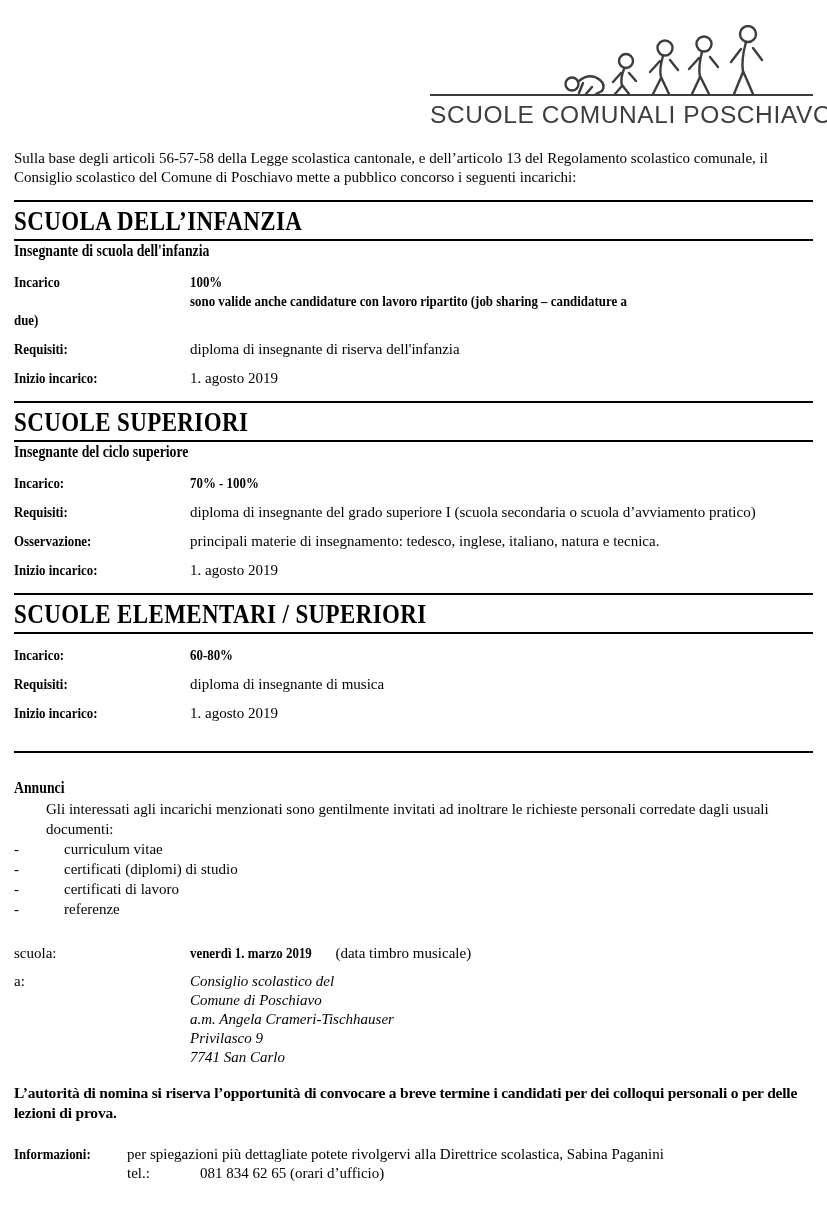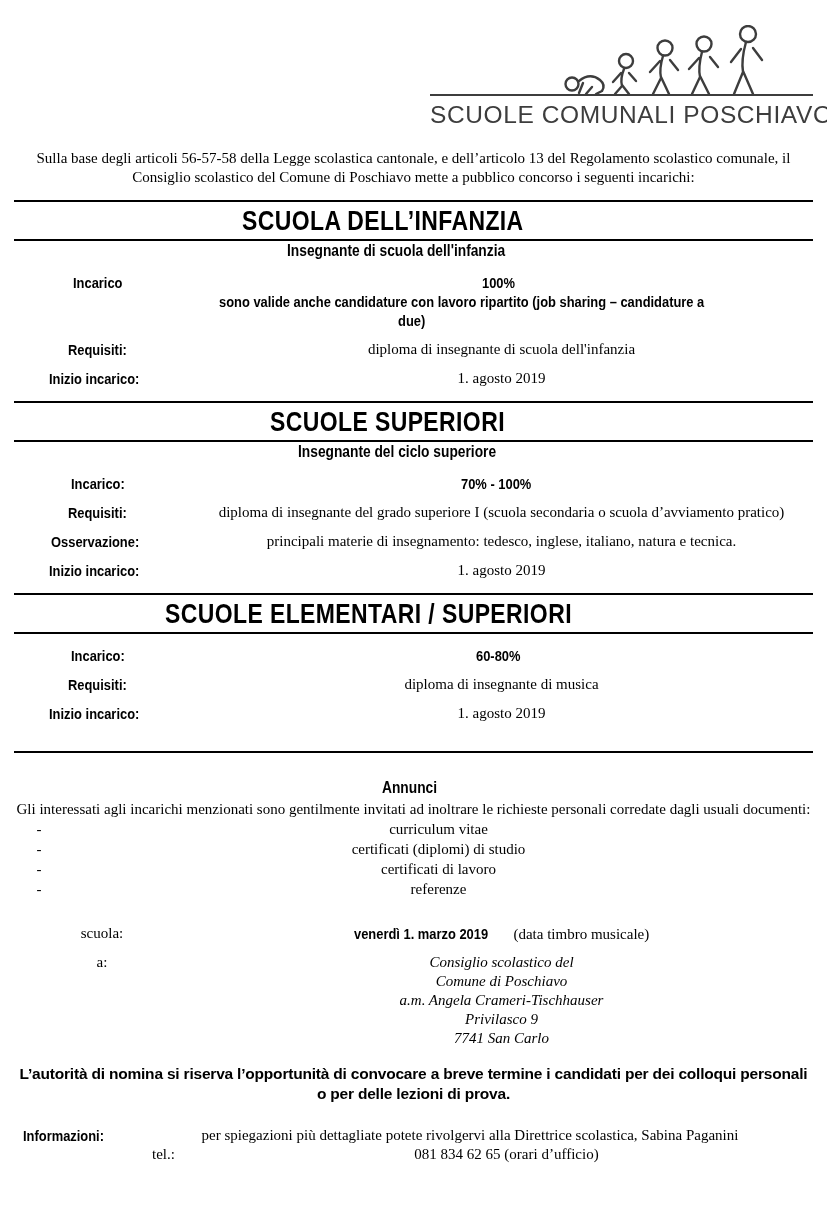--- a/index.html
+++ b/index.html
@@ -3,55 +3,55 @@
 <meta charset="utf-8">
 <style>
   * { box-sizing: border-box; margin: 0; padding: 0; }
   html, body { background: #fff; }
   body {
     width: 827px; height: 1216px;
     font-family: "Liberation Serif", serif;
     font-size: 15px; line-height: 19px; color: #000;
     overflow: hidden;
   }
-  .page { width: 827px; height: 1216px; padding: 25px 14px 0 14px; overflow: hidden; text-align: center; }
+  .page { width: 827px; height: 1216px; padding: 25px 14px 0 14px; overflow: hidden; }
 
   
   .logo-row { display: flex; justify-content: flex-end; height: 103px; }
   .logo { width: 383px; color: #3d3d3d; }
   .logo svg { display: block; }
   .logo-text {
     font-family: "Liberation Sans", sans-serif;
     font-size: 24.5px; line-height: 26px; letter-spacing: 0.6px;
     color: #3d3d3d; white-space: nowrap; margin-top: 1px;
   }
 
   
   .intro { margin-top: 21px; width: 799px; }
   .rule { border-top: 2px solid #000; height: 0; }
-  .fat { font-family: Liberation Sans, sans-serif; font-weight: bold; }
+  .fat { font-family: Liberation Serif, serif; font-weight: bold; }
   .cx { display: inline-block; transform: scaleX(0.86); transform-origin: 0 50%; white-space: nowrap; }
 
   .section { margin-top: 13px; }
   .sec-title { font-size: 28px; line-height: 35px; letter-spacing: 0.5px; margin: 1px 0 1px 0; white-space: nowrap; }
   .sec-title .cx { transform: scaleX(0.82); }
   .sec-sub { font-size: 16px; line-height: 20px; }
 
   .row { display: grid; grid-template-columns: 176px 1fr; margin-top: 10px; }
   .row.first { margin-top: 12px; }
   .lbl { font-size: 15px; }
   .val { }
   .val .line { display: block; }
   .overflow-line { margin-top: 0; font-size: 15px; }
   .sep-rule { margin-top: 28px; }
 
   
   .annunci { margin-top: 25px; }
   .annunci-title { font-size: 16px; line-height: 20px; }
-  .annunci-intro { margin-top: 1px; line-height: 20px; }
+  .annunci-intro { margin-top: 1px; line-height: 20px; margin-left: 32px; }
   .bullet-row { display: grid; grid-template-columns: 50px 1fr; line-height: 20px; }
 
   
   .deadline { margin-top: 25px; display: grid; grid-template-columns: 176px 1fr; }
   .recipient { margin-top: 9px; display: grid; grid-template-columns: 176px 1fr; }
   .addr-line { line-height: 19px; font-style: italic; }
 
   
   .notice { margin-top: 16px; font-size: 15.5px; line-height: 20px; width: 799px; letter-spacing: -0.2px; }
 
@@ -106,21 +106,21 @@
       <div class="lbl fat"><span class="cx">Incarico</span></div>
       <div class="val fat">
         <span class="line"><span class="cx">100%</span></span>
         <span class="line"><span class="cx">sono valide anche candidature con lavoro ripartito (job sharing – candidature a</span></span>
       </div>
     </div>
     <div class="overflow-line fat"><span class="cx">due)</span></div>
 
     <div class="row">
       <div class="lbl fat"><span class="cx">Requisiti:</span></div>
-      <div class="val">diploma di insegnante di scuola dell'infanzia</div>
+      <div class="val">diploma di insegnante di riserva dell'infanzia</div>
     </div>
     <div class="row">
       <div class="lbl fat"><span class="cx">Inizio incarico:</span></div>
       <div class="val">1. agosto 2019</div>
     </div>
   </div>
 
   <div class="section">
     <div class="rule"></div>
     <div class="sec-title fat"><span class="cx">SCUOLE SUPERIORI</span></div>

